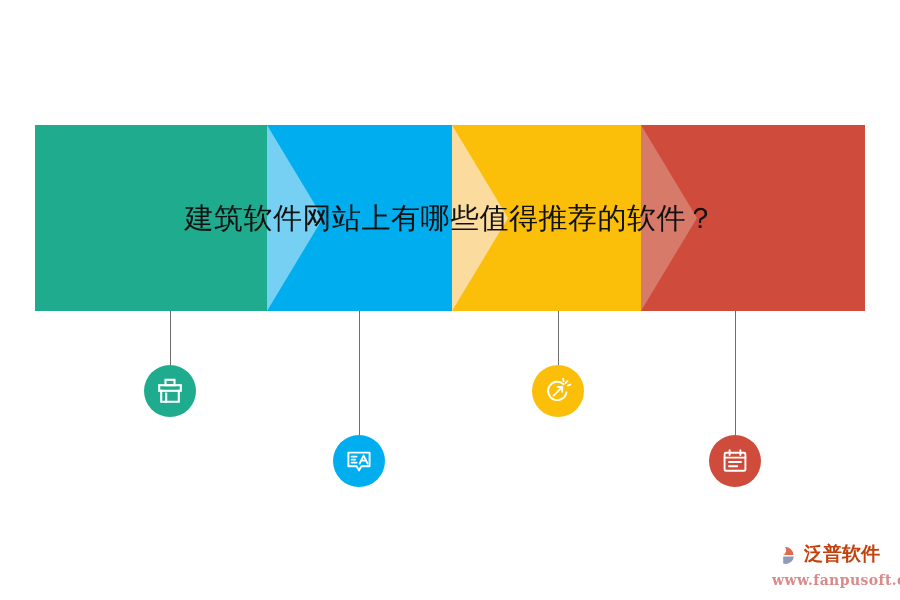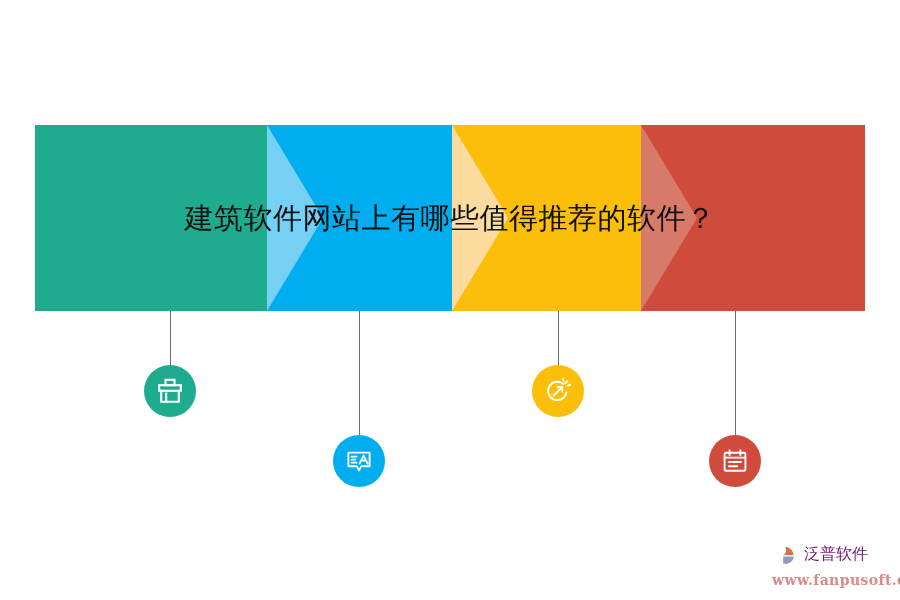--- a/index.html
+++ b/index.html
@@ -99,23 +99,23 @@
   #brand-row {
     display: flex;
     align-items: center;
     height: 32px;
   }
 
   #brand-mark { flex: none; width: 30px; height: 30px; }
 
   #brand-name {
     font-family: "DejaVu Sans", "Liberation Sans", sans-serif;
-    font-size: 16px;
-    font-weight: normal;
-    color: #701a75;
+    font-size: 19px;
+    font-weight: bold;
+    color: #c2410c;
     letter-spacing: 0px;
     margin-left: 2px;
     white-space: nowrap;
   }
 
   #brand-url {
     font-family: "DejaVu Serif", "Liberation Serif", serif;
     font-size: 14px;
     font-weight: bold;
     color: #d98a8a;

